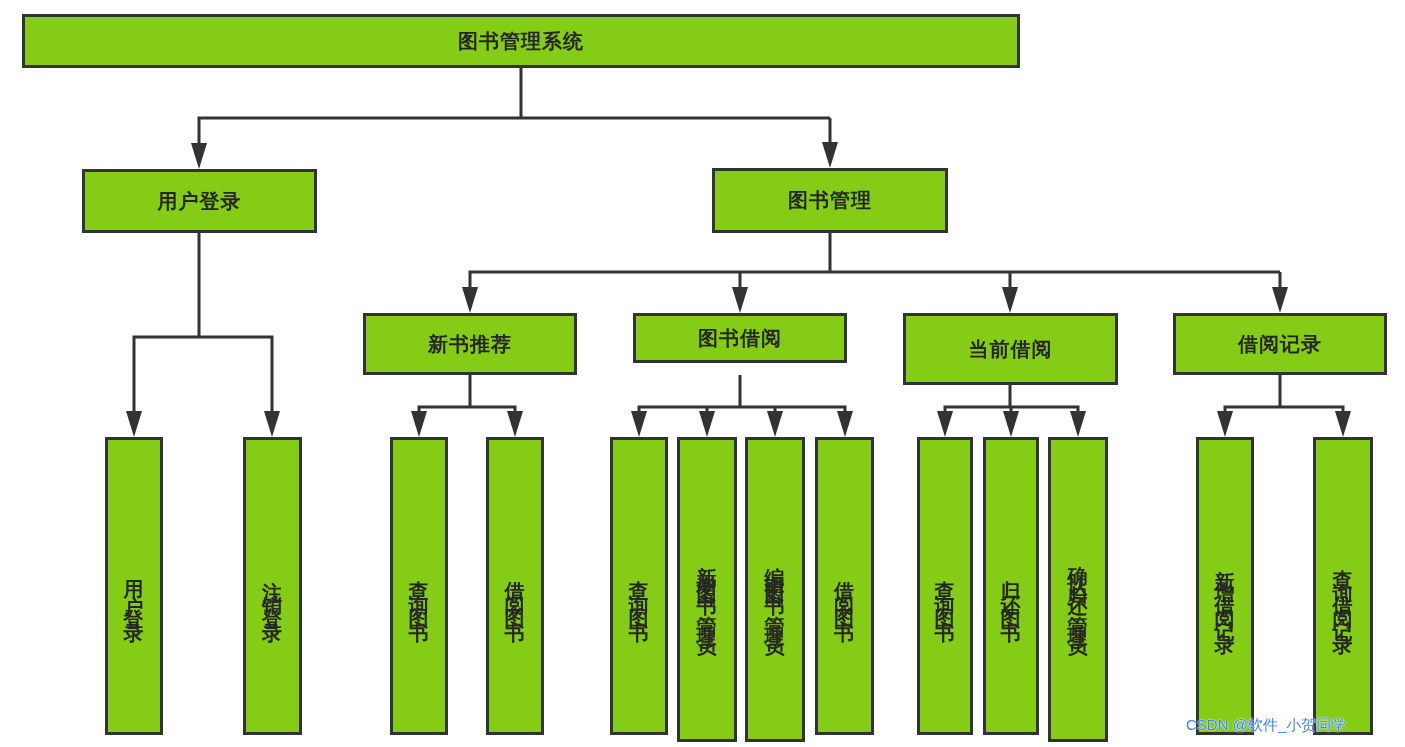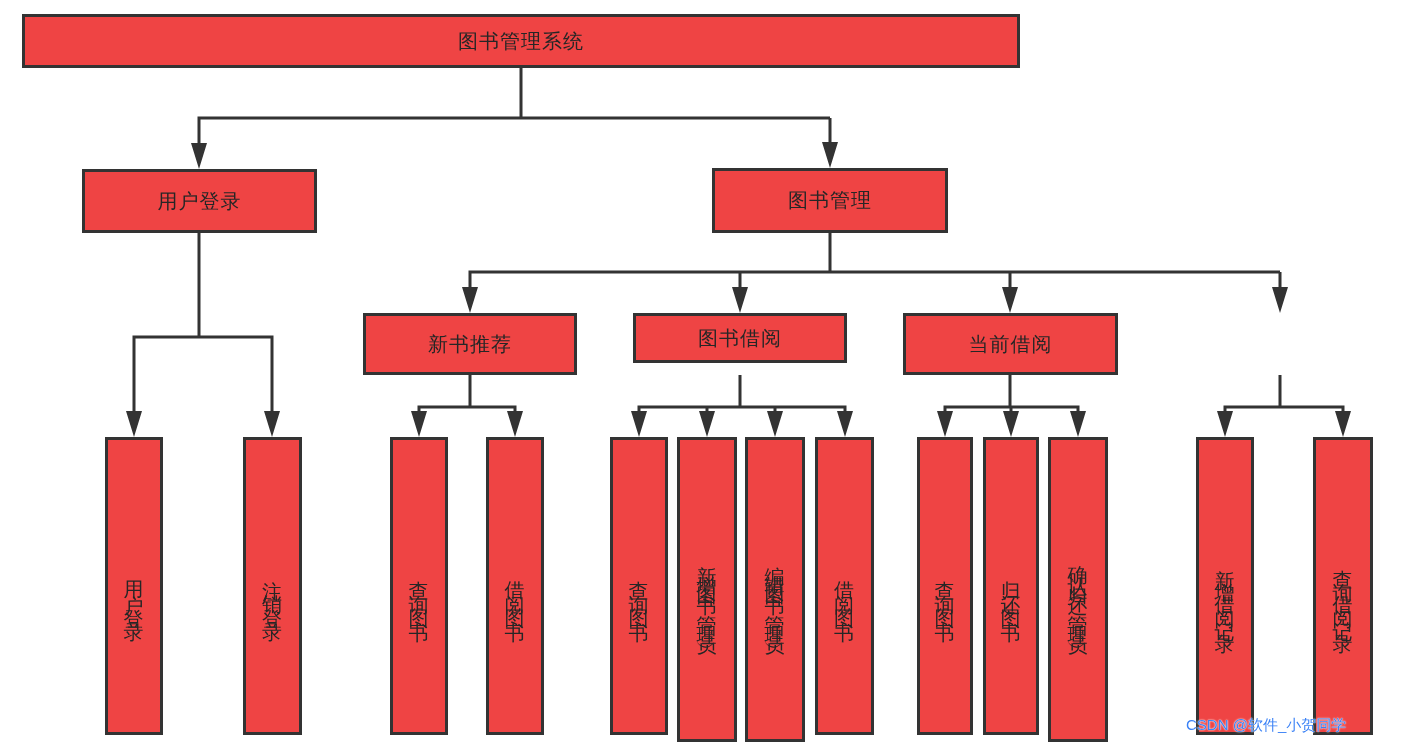--- a/index.html
+++ b/index.html
@@ -13,24 +13,25 @@
   }
   svg.connectors {
     position: absolute;
     left: 0; top: 0;
     width: 1405px; height: 747px;
     z-index: 1;
   }
   .node {
     position: absolute;
     box-sizing: border-box;
-    background: #ef4444;
+    background: #84cc16;
     border: 3px solid #333333;
     color: #262626;
     z-index: 2;
+    font-weight: bold;
   }
   .hbox {
     display: flex;
     align-items: center;
     justify-content: center;
     font-size: 20px;
     letter-spacing: 1px;
   }
   .vbox {
     display: flex;
@@ -101,21 +102,22 @@
       M1335 411 h16 L1343 437 Z"></path>
   </svg>
 
   <div class="node hbox" style="left:22px;top:14px;width:998px;height:54px">图书管理系统</div>
 
   <div class="node hbox" style="left:82px;top:169px;width:235px;height:64px">用户登录</div>
   <div class="node hbox" style="left:363px;top:313px;width:214px;height:62px">新书推荐</div>
 
   <div class="node hbox" style="left:712px;top:168px;width:236px;height:65px">图书管理</div>
   <div class="node hbox" style="left:633px;top:313px;width:214px;height:50px">图书借阅</div>
-  <div class="node hbox" style="left:903px;top:313px;width:215px;height:62px">当前借阅</div>
+  <div class="node hbox" style="left:903px;top:313px;width:215px;height:72px">当前借阅</div>
+  <div class="node hbox" style="left:1173px;top:313px;width:214px;height:62px">借阅记录</div>
 
   <div class="node vbox len4" style="left:105px;top:437px;width:58px;height:298px">
     <span>用户登录</span>
   </div>
   <div class="node vbox len4" style="left:243px;top:437px;width:59px;height:298px">
     <span>注销登录</span>
   </div>
 
   <div class="node vbox len4" style="left:390px;top:437px;width:58px;height:298px">
     <span>查询图书</span>

